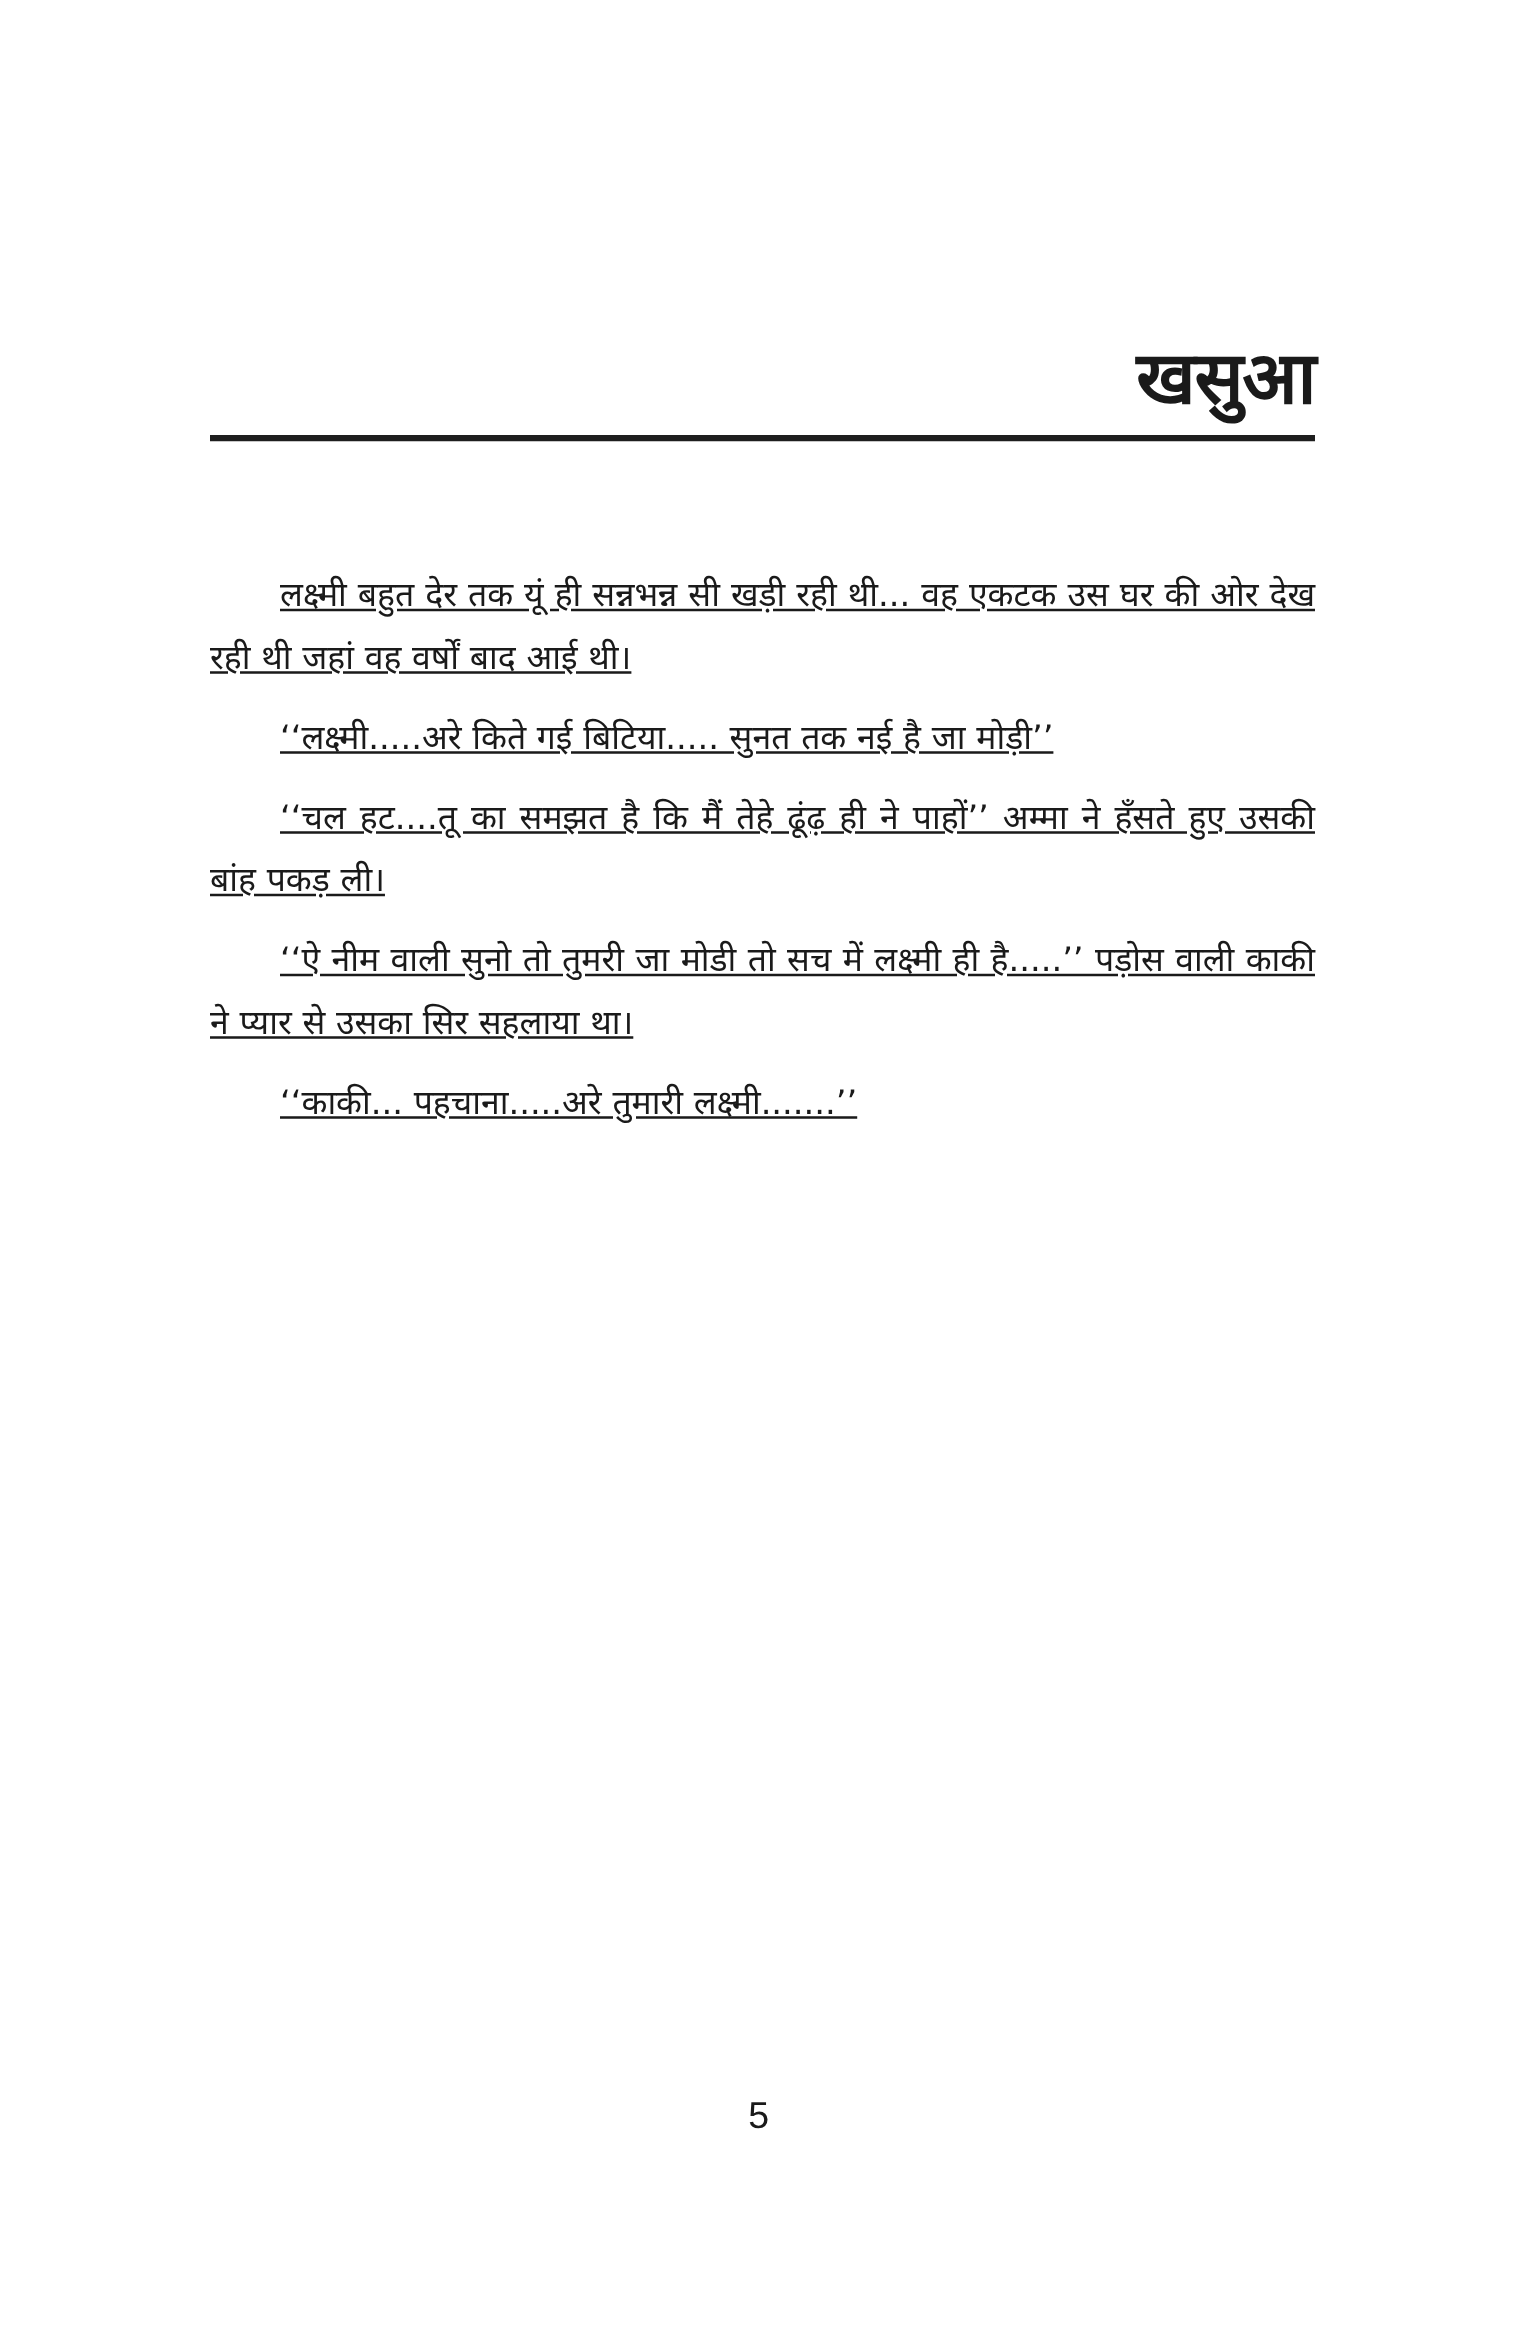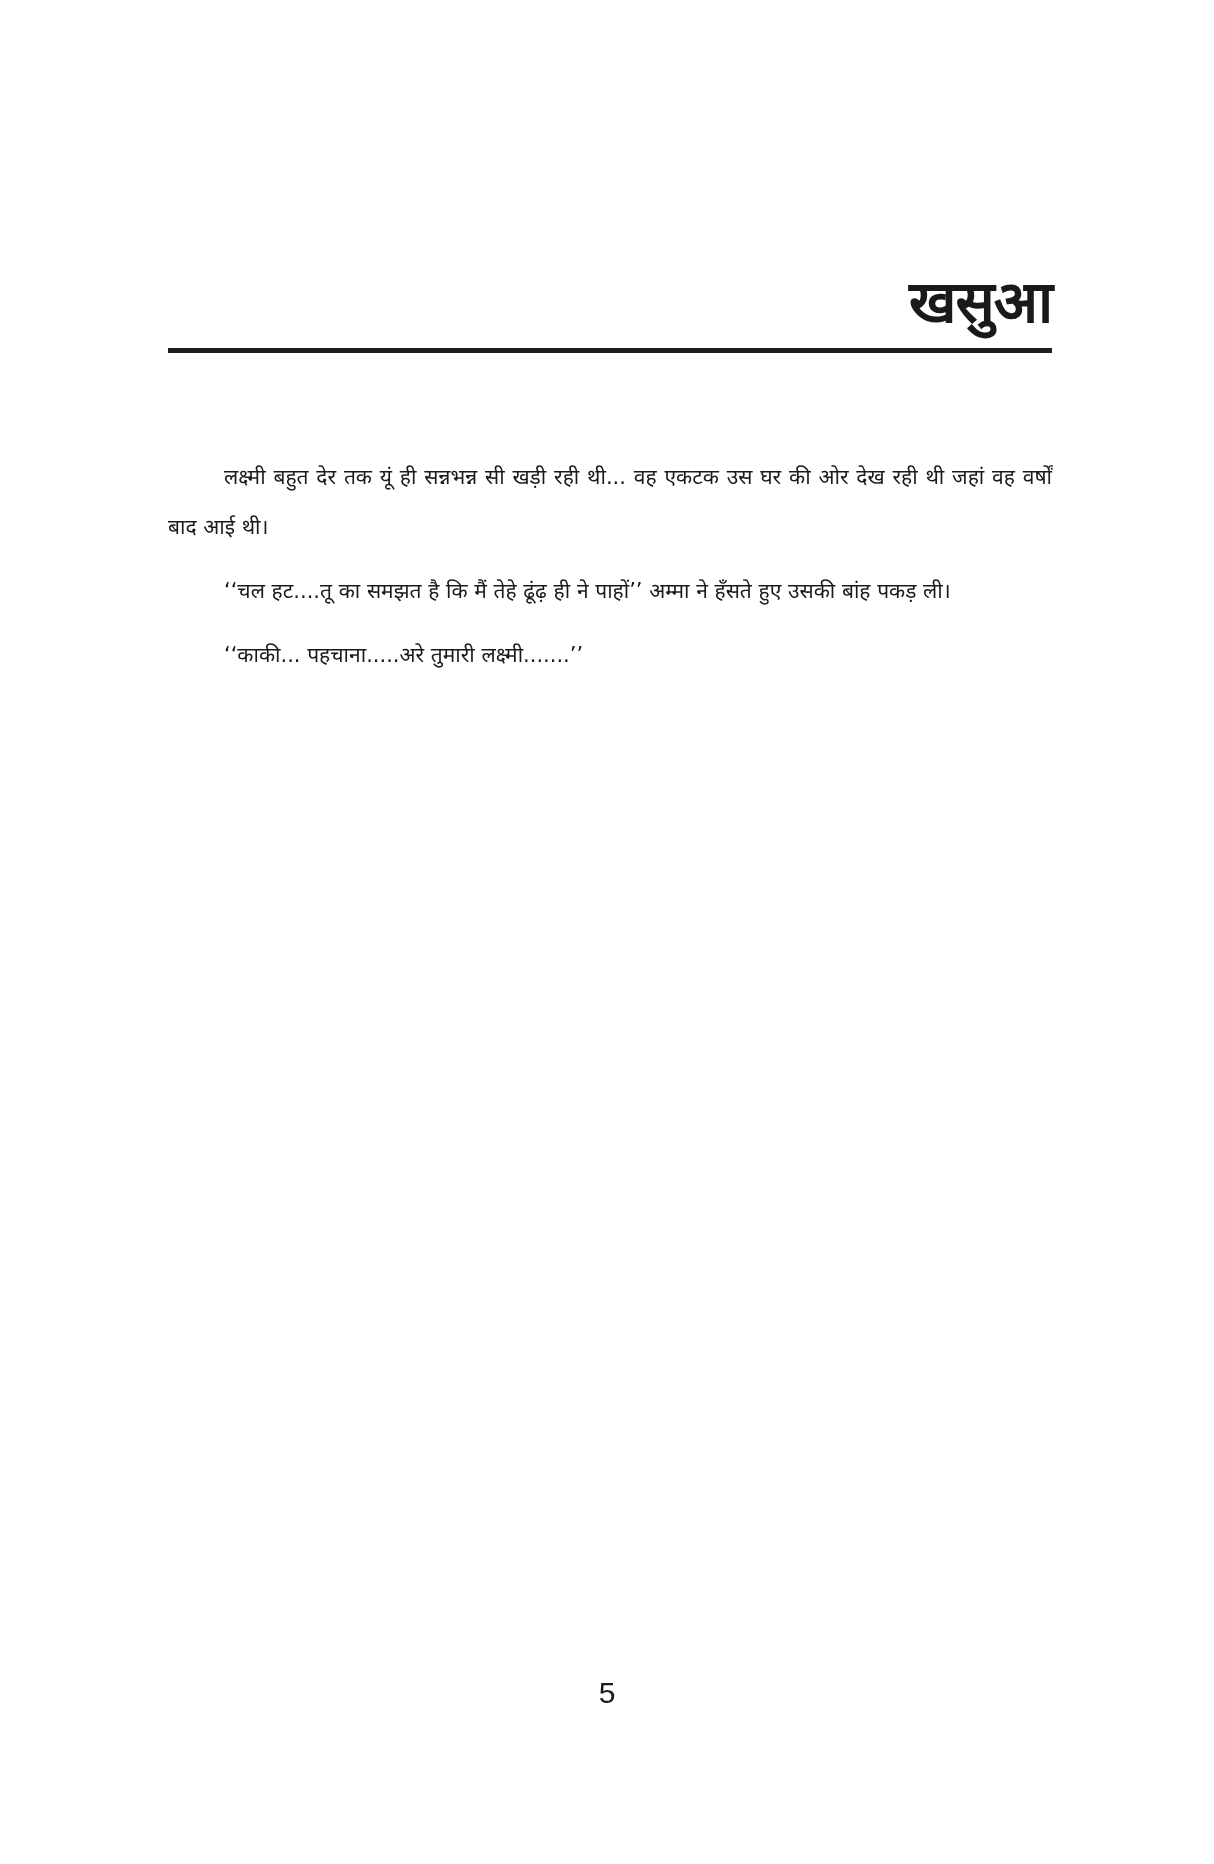--- a/index.html
+++ b/index.html
@@ -42,24 +42,25 @@
       top: 348px;
       width: 884px;
       height: 5px;
       background: #1e1e1e;
     }
     .body-text {
       position: absolute;
       left: 168px;
       top: 452px;
       width: 884px;
-      font-size: 21px;
+      font-size: 27px;
       line-height: 50px;
       text-align: justify;
       color: #1a1a1a;
+      text-decoration: underline;
     }
     .body-text p {
       margin: 0 0 14px 0;
       text-indent: 56px;
     }
     .page-number {
       position: absolute;
       left: 0;
       width: 1214px;
       top: 1676px;
@@ -71,18 +72,20 @@
   </style>
 </head>
 <body>
 
 <div class="page">
   <div class="chapter-title">खसुआ</div>
   <div class="title-rule"></div>
 
   <div class="body-text">
     <p>लक्ष्मी बहुत देर तक यूं ही सन्नभन्न सी खड़ी रही थी... वह एकटक उस घर की ओर देख रही थी जहां वह वर्षों बाद आई थी।</p>
+    <p>‘‘लक्ष्मी.....अरे किते गई बिटिया..... सुनत तक नई है जा मोड़ी’’</p>
     <p>‘‘चल हट....तू का समझत है कि मैं तेहे ढूंढ़ ही ने पाहों’’ अम्मा ने हँसते हुए उसकी बांह पकड़ ली।</p>
+    <p>‘‘ऐ नीम वाली सुनो तो तुमरी जा मोडी तो सच में लक्ष्मी ही है.....’’ पड़ोस वाली काकी ने प्यार से उसका सिर सहलाया था।</p>
     <p>‘‘काकी... पहचाना.....अरे तुमारी लक्ष्मी.......’’</p>
   </div>
 
   <div class="page-number">5</div>
 </div>
 
 </body></html>

